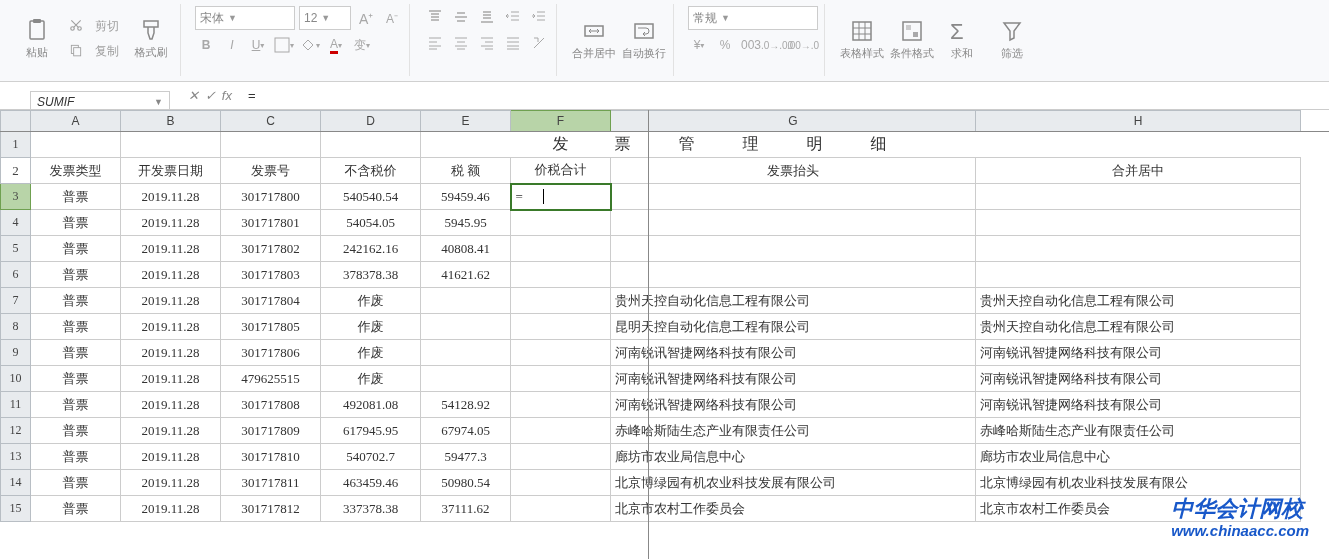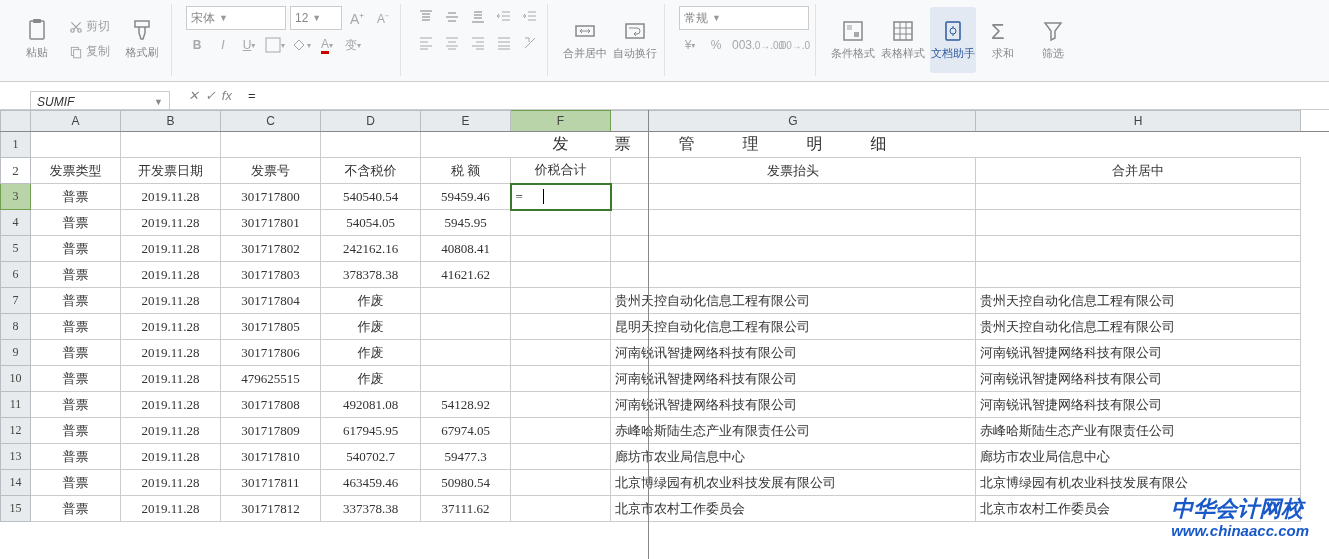--- a/index.html
+++ b/index.html
@@ -1,21 +1,21 @@
 <!DOCTYPE html>
 <html><head>
 <meta charset="utf-8">
 <style>
 *{box-sizing:border-box;margin:0;padding:0}
 body{font-family:"Microsoft YaHei","SimSun",sans-serif;font-size:12px;background:#fff;width:1329px;height:559px;overflow:hidden;user-select:none;color:#333}
 .ribbon{height:82px;display:flex;align-items:flex-start;padding:4px 8px;gap:8px;border-bottom:1px solid #d0d0d0;background:#f8f9fb}
 .rgroup{display:flex;flex-direction:column;gap:4px;padding:2px 6px;border-right:1px solid #e2e2e2;height:72px}
 .rgroup:last-child{border-right:none}
 .rrow{display:flex;gap:4px;align-items:center}
-.rbtn{display:flex;align-items:center;gap:3px;padding:3px 5px;border-radius:3px;cursor:pointer;color:#a0a0a0}
+.rbtn{display:flex;gap:12px;padding:3px 5px;border-radius:3px;cursor:pointer;color:#a0a0a0}
 .bigbtn{display:flex;flex-direction:column;align-items:center;justify-content:center;width:46px;height:66px;border-radius:3px;cursor:pointer;color:#888}
 .bigbtn.active{background:#e3e9f3;color:#2e5a9e}
 .bigbtn .ic{width:24px;height:24px}
 .bigbtn .lbl{font-size:11px;margin-top:3px;text-align:center}
 .combo{height:24px;border:1px solid #ccc;background:#fff;display:flex;align-items:center;padding:0 4px;font-size:12px;color:#888;gap:4px}
 .combo .arrow{font-size:9px;color:#999}
 .sq{width:22px;height:22px;display:flex;align-items:center;justify-content:center;border-radius:2px;color:#a8a8a8;cursor:pointer}
 .sq svg{width:16px;height:16px}
 .fbar{height:28px;display:flex;align-items:center;border-bottom:1px solid #ccc;background:#fff}
 .namebox{width:140px;height:22px;margin:12px 10px 0 30px;border:1px solid #ccc;display:flex;align-items:center;padding:0 6px;font-size:12px;font-style:italic;justify-content:center}
@@ -231,39 +231,31 @@
           <span style="font-size:10px">.00→.0</span>
         </div>
     </div>
   </div>
 
   <div class="rgroup" style="border-right:none">
     <div class="rrow" style="height:100%">
       <div class="bigbtn">
         <svg class="ic" viewBox="0 0 24 24">
             <rect x="3" y="3" width="18" height="18" fill="none" stroke="currentColor" stroke-width="1.5"></rect>
+            <path d="M3 9h18M3 15h18M9 3v18M15 3v18" stroke="currentColor"></path>
+          </svg>
+        <span class="lbl">表格样式</span>
+      </div>
+      <div class="bigbtn">
+        <svg class="ic" viewBox="0 0 24 24">
+            <rect x="3" y="3" width="18" height="18" fill="none" stroke="currentColor" stroke-width="1.5"></rect>
             <rect x="6" y="6" width="5" height="5" fill="currentColor" opacity="0.4"></rect>
             <rect x="13" y="13" width="5" height="5" fill="currentColor" opacity="0.7"></rect>
           </svg>
         <span class="lbl">条件格式</span>
-      </div>
-      <div class="bigbtn">
-        <svg class="ic" viewBox="0 0 24 24">
-            <rect x="3" y="3" width="18" height="18" fill="none" stroke="currentColor" stroke-width="1.5"></rect>
-            <path d="M3 9h18M3 15h18M9 3v18M15 3v18" stroke="currentColor"></path>
-          </svg>
-        <span class="lbl">表格样式</span>
-      </div>
-      <div class="bigbtn active">
-        <svg class="ic" viewBox="0 0 24 24">
-            <rect x="5" y="3" width="14" height="18" rx="1" fill="none" stroke="currentColor" stroke-width="1.5"></rect>
-            <circle cx="12" cy="12" r="3" fill="none" stroke="currentColor"></circle>
-            <path d="M12 9v-2M12 15v2" stroke="currentColor"></path>
-          </svg>
-        <span class="lbl">文档助手</span>
       </div>
       <div class="bigbtn">
         <span class="ic" style="font-size:22px">Σ</span>
         <span class="lbl">求和</span>
       </div>
       <div class="bigbtn">
         <svg class="ic" viewBox="0 0 24 24">
             <path d="M4 4h16L14 12v7l-4 2v-9L4 4z" fill="none" stroke="currentColor" stroke-width="1.5"></path>
           </svg>
         <span class="lbl">筛选</span>

